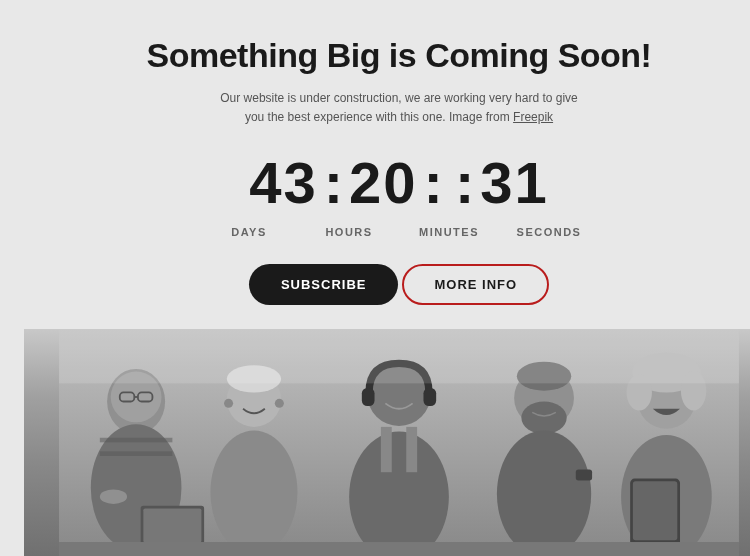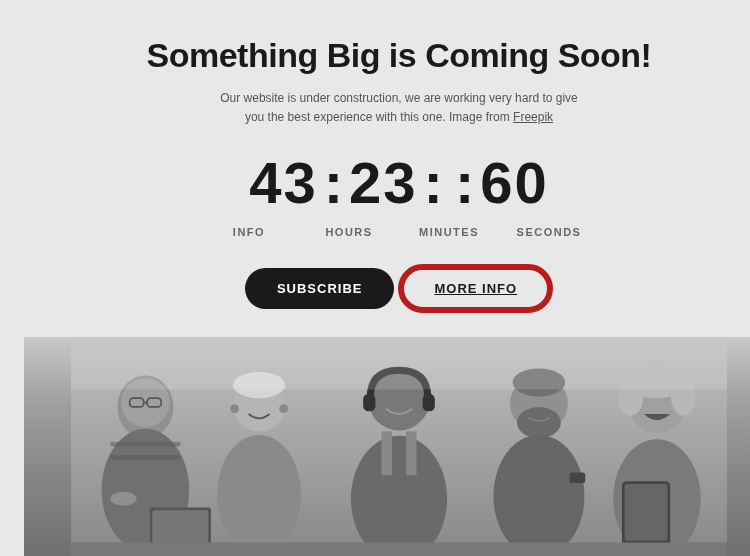--- a/index.html
+++ b/index.html
@@ -117,29 +117,28 @@
       font-size: 13px;
       font-weight: 700;
       letter-spacing: 1px;
       cursor: pointer;
       text-transform: uppercase;
     }
 
     .btn-more-info {
       background: transparent;
       color: #1a1a1a;
-      border: 6px solid #b91c1c;
+      border: 2px solid #b91c1c;
       border-radius: 30px;
       padding: 11px 30px;
       font-size: 13px;
       font-weight: 700;
       letter-spacing: 1px;
       cursor: pointer;
       text-transform: uppercase;
-      text-decoration: underline;
     }
 
     .image-section {
       width: 100%;
       flex: 1;
       position: relative;
       overflow: hidden;
     }
 
     
@@ -178,28 +177,28 @@
     <h1 class="main-title">Something Big is Coming Soon!</h1>
 
     <p class="subtitle">
       <span>Our website is under construction, we are working very hard to give you the best experience with this one. Image from</span>
       <a href="#">Freepik</a>
     </p>
 
     <div class="countdown">
       <span class="countdown-number">43</span>
       <span class="countdown-sep"> : </span>
-      <span class="countdown-number">23</span>
+      <span class="countdown-number">20</span>
       <span class="countdown-sep"> : </span>
       <span class="countdown-sep"> : </span>
-      <span class="countdown-number">60</span>
+      <span class="countdown-number">31</span>
     </div>
 
     <div class="countdown-labels">
-      <span class="countdown-label">INFO</span>
+      <span class="countdown-label">DAYS</span>
       <span class="countdown-label">HOURS</span>
       <span class="countdown-label">MINUTES</span>
       <span class="countdown-label">SECONDS</span>
     </div>
 
     <div class="buttons-row">
       <button class="btn-subscribe">SUBSCRIBE</button>
       <button class="btn-more-info">MORE INFO</button>
     </div>
 

